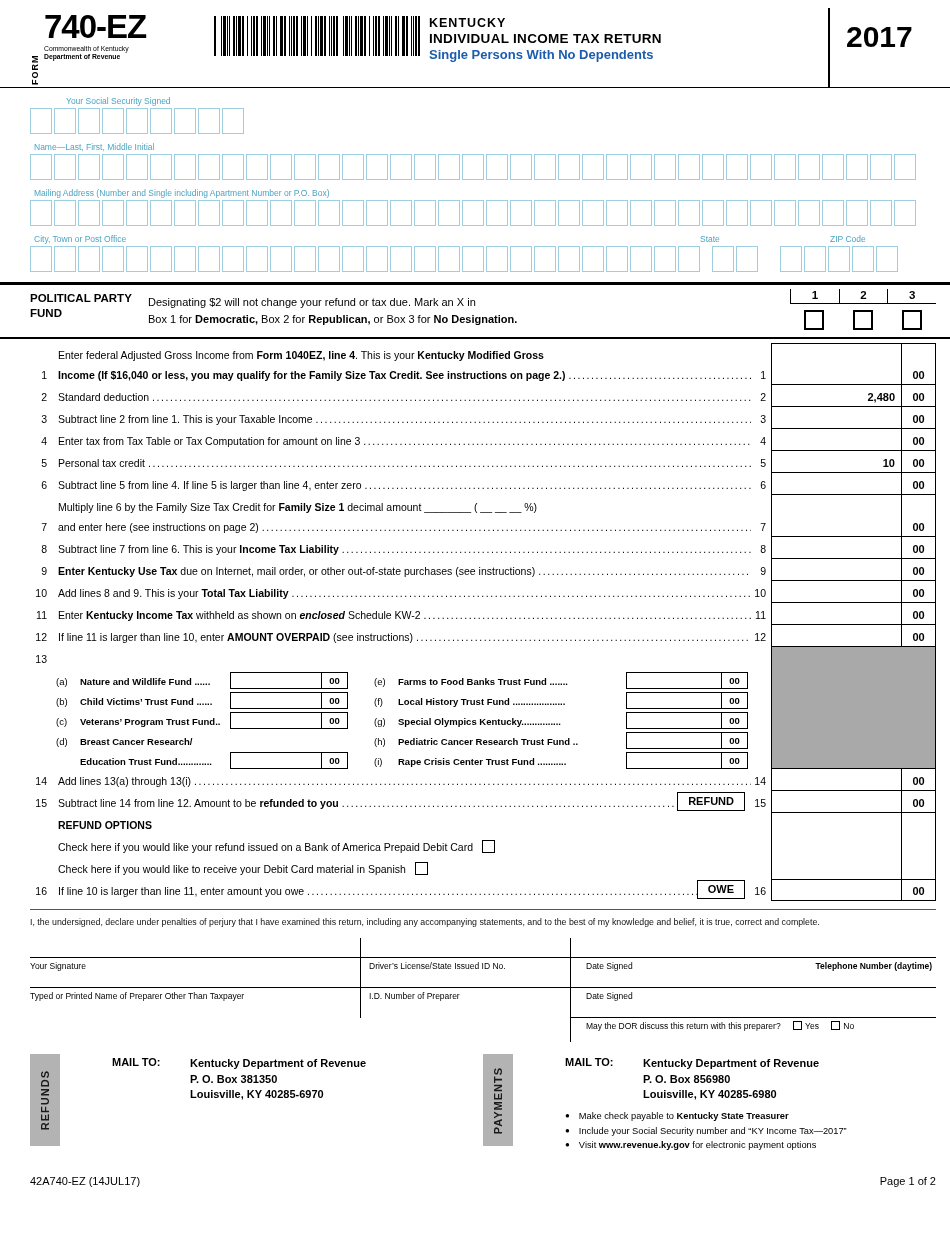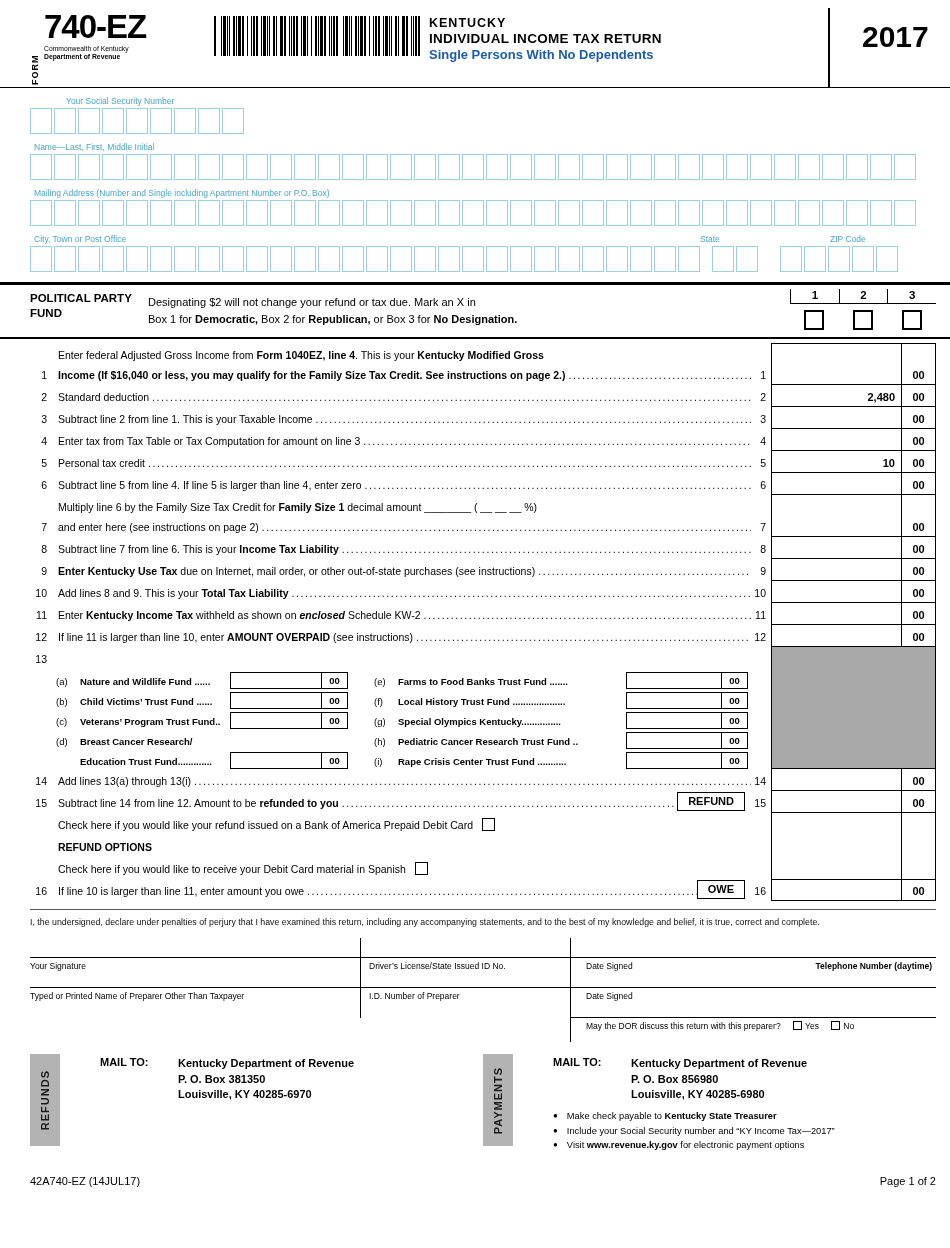--- a/index.html
+++ b/index.html
@@ -11,21 +11,21 @@
   .form-vert { writing-mode:vertical-rl; transform:rotate(180deg); font-size:9px; font-weight:bold; letter-spacing:1px; padding-top:2px; }
   .fnum-block { margin-left:4px; width:150px; }
   .form-num { font-size:33px; font-weight:bold; letter-spacing:-1px; line-height:1; margin-top:2px; }
   .agency { font-size:6.8px; margin-top:2px; }
   .agency2 { font-weight:bold; margin-top:1px; }
   .barcode { width:215px; height:40px; margin:8px 0 0 20px; flex:none; }
   .title-block { flex:1; text-align:left; margin-top:8px; }
   .t1 { font-size:12.5px; font-weight:bold; letter-spacing:1px; }
   .t2 { font-size:13.5px; font-weight:bold; letter-spacing:.3px; margin-top:1px; }
   .t3 { font-size:13px; font-weight:bold; margin-top:1px; }
-  .year-cell { border-left:2px solid #000; width:108px; flex:none; padding:12px 0 0 32px; }
+  .year-cell { border-left:2px solid #000; width:108px; flex:none; padding:12px 0 0 16px; }
   .year-cell span { font-size:30px; font-weight:bold; }
 
   
   .fields { padding:0 14px 0 30px; }
   .field-label { font-size:8.5px; margin:8px 0 2px 4px; }
   .field-label.ssn { margin-left:36px; }
   .box-row { display:flex; gap:2px; }
   .fbox { width:22px; height:26px; border:1px solid #9ccfdf; background:#fff; flex:none; }
   .city-line { display:flex; }
   .lbl-city { flex:1; }
@@ -94,21 +94,21 @@
   .sc3.split { display:flex; justify-content:space-between; padding-right:4px; }
   .sr-c .sc3 { border-bottom:1px solid #000; }
   .bold-lbl { font-weight:bold; }
   .sq { display:inline-block; width:9px; height:9px; border:1.2px solid #000; vertical-align:-1px; margin:0 3px 0 10px; }
 
   
   .mail { display:flex; margin:12px 14px 0 30px; }
   .mail-half { flex:1; display:flex; }
   .side-box { width:30px; height:92px; background:#b3b3b3; flex:none; display:flex; align-items:center; justify-content:center; }
   .side-text { writing-mode:vertical-rl; transform:rotate(180deg); font-weight:bold; font-size:11px; letter-spacing:1px; color:#1a1a1a; }
-  .mail-col { margin-left:40px; }
+  .mail-col { margin-left:52px; }
   .mail-top { display:flex; }
   .mailto { font-weight:bold; font-size:11px; width:78px; flex:none; padding-top:2px; }
   .addr { font-weight:bold; font-size:11px; line-height:1.4; padding-top:2px; }
   .bullets { margin-top:7px; font-size:9.3px; line-height:1.55; }
   .bullet-dot { font-size:8px; margin-right:9px; vertical-align:1px; }
 
   .footer { display:flex; justify-content:space-between; margin:22px 14px 0 30px; font-size:11px; }
 
   
 </style>
@@ -189,21 +189,21 @@
         </svg></div>
     <div class="title-block">
       <div class="t1">KENTUCKY</div>
       <div class="t2">INDIVIDUAL INCOME TAX RETURN</div>
       <div class="t3" id="subtitle" style="color: rgb(27, 92, 173);">Single Persons With No Dependents</div>
     </div>
     <div class="year-cell"><span>2017</span></div>
   </div>
 
   <div class="fields">
-    <div class="field-label ssn fl-blue" style="color: rgb(74, 165, 194);">Your Social Security Number</div>
+    <div class="field-label ssn fl-blue" style="color: rgb(74, 165, 194);">Your Social Security Signed</div>
     <div class="box-row">
         <div class="fbox"></div>
         <div class="fbox"></div>
         <div class="fbox"></div>
         <div class="fbox"></div>
         <div class="fbox"></div>
         <div class="fbox"></div>
         <div class="fbox"></div>
         <div class="fbox"></div>
         <div class="fbox"></div>
@@ -542,28 +542,28 @@
       <div class="fl">
         <div class="fl-no">15</div>
         <div class="fl-desc">Subtract line 14 from line 12. Amount to be <b>refunded to you</b> <span class="dots">............................................................................................................................................................................................................................................................................................................</span></div>
         <div class="action-box">REFUND</div>
         <div class="fl-no2">15</div>
         <div class="fl-amt"></div>
         <div class="fl-cents">00</div>
       </div>
       <div class="fl">
         <div class="fl-no"></div>
-        <div class="fl-desc">Check here if you would like your refund issued on a Bank of America Prepaid Debit Card<span class="opt-cb"></span></div>
+        <div class="fl-desc opt-heading">REFUND OPTIONS</div>
         <div class="fl-no2"></div>
         <div class="fl-amt empty"></div>
         <div class="fl-cents empty"></div>
       </div>
       <div class="fl">
         <div class="fl-no"></div>
-        <div class="fl-desc opt-heading">REFUND OPTIONS</div>
+        <div class="fl-desc">Check here if you would like your refund issued on a Bank of America Prepaid Debit Card<span class="opt-cb"></span></div>
         <div class="fl-no2"></div>
         <div class="fl-amt empty"></div>
         <div class="fl-cents empty"></div>
       </div>
       <div class="fl">
         <div class="fl-no"></div>
         <div class="fl-desc">Check here if you would like to receive your Debit Card material in Spanish<span class="opt-cb"></span></div>
         <div class="fl-no2"></div>
         <div class="fl-amt empty"></div>
         <div class="fl-cents empty"></div>

